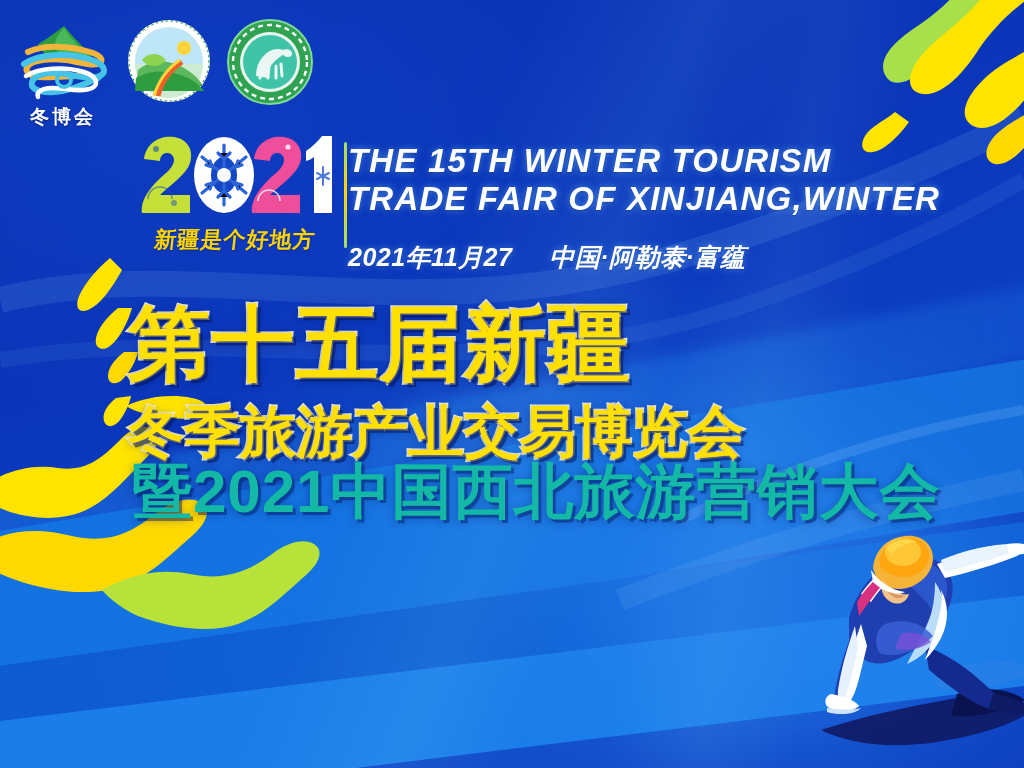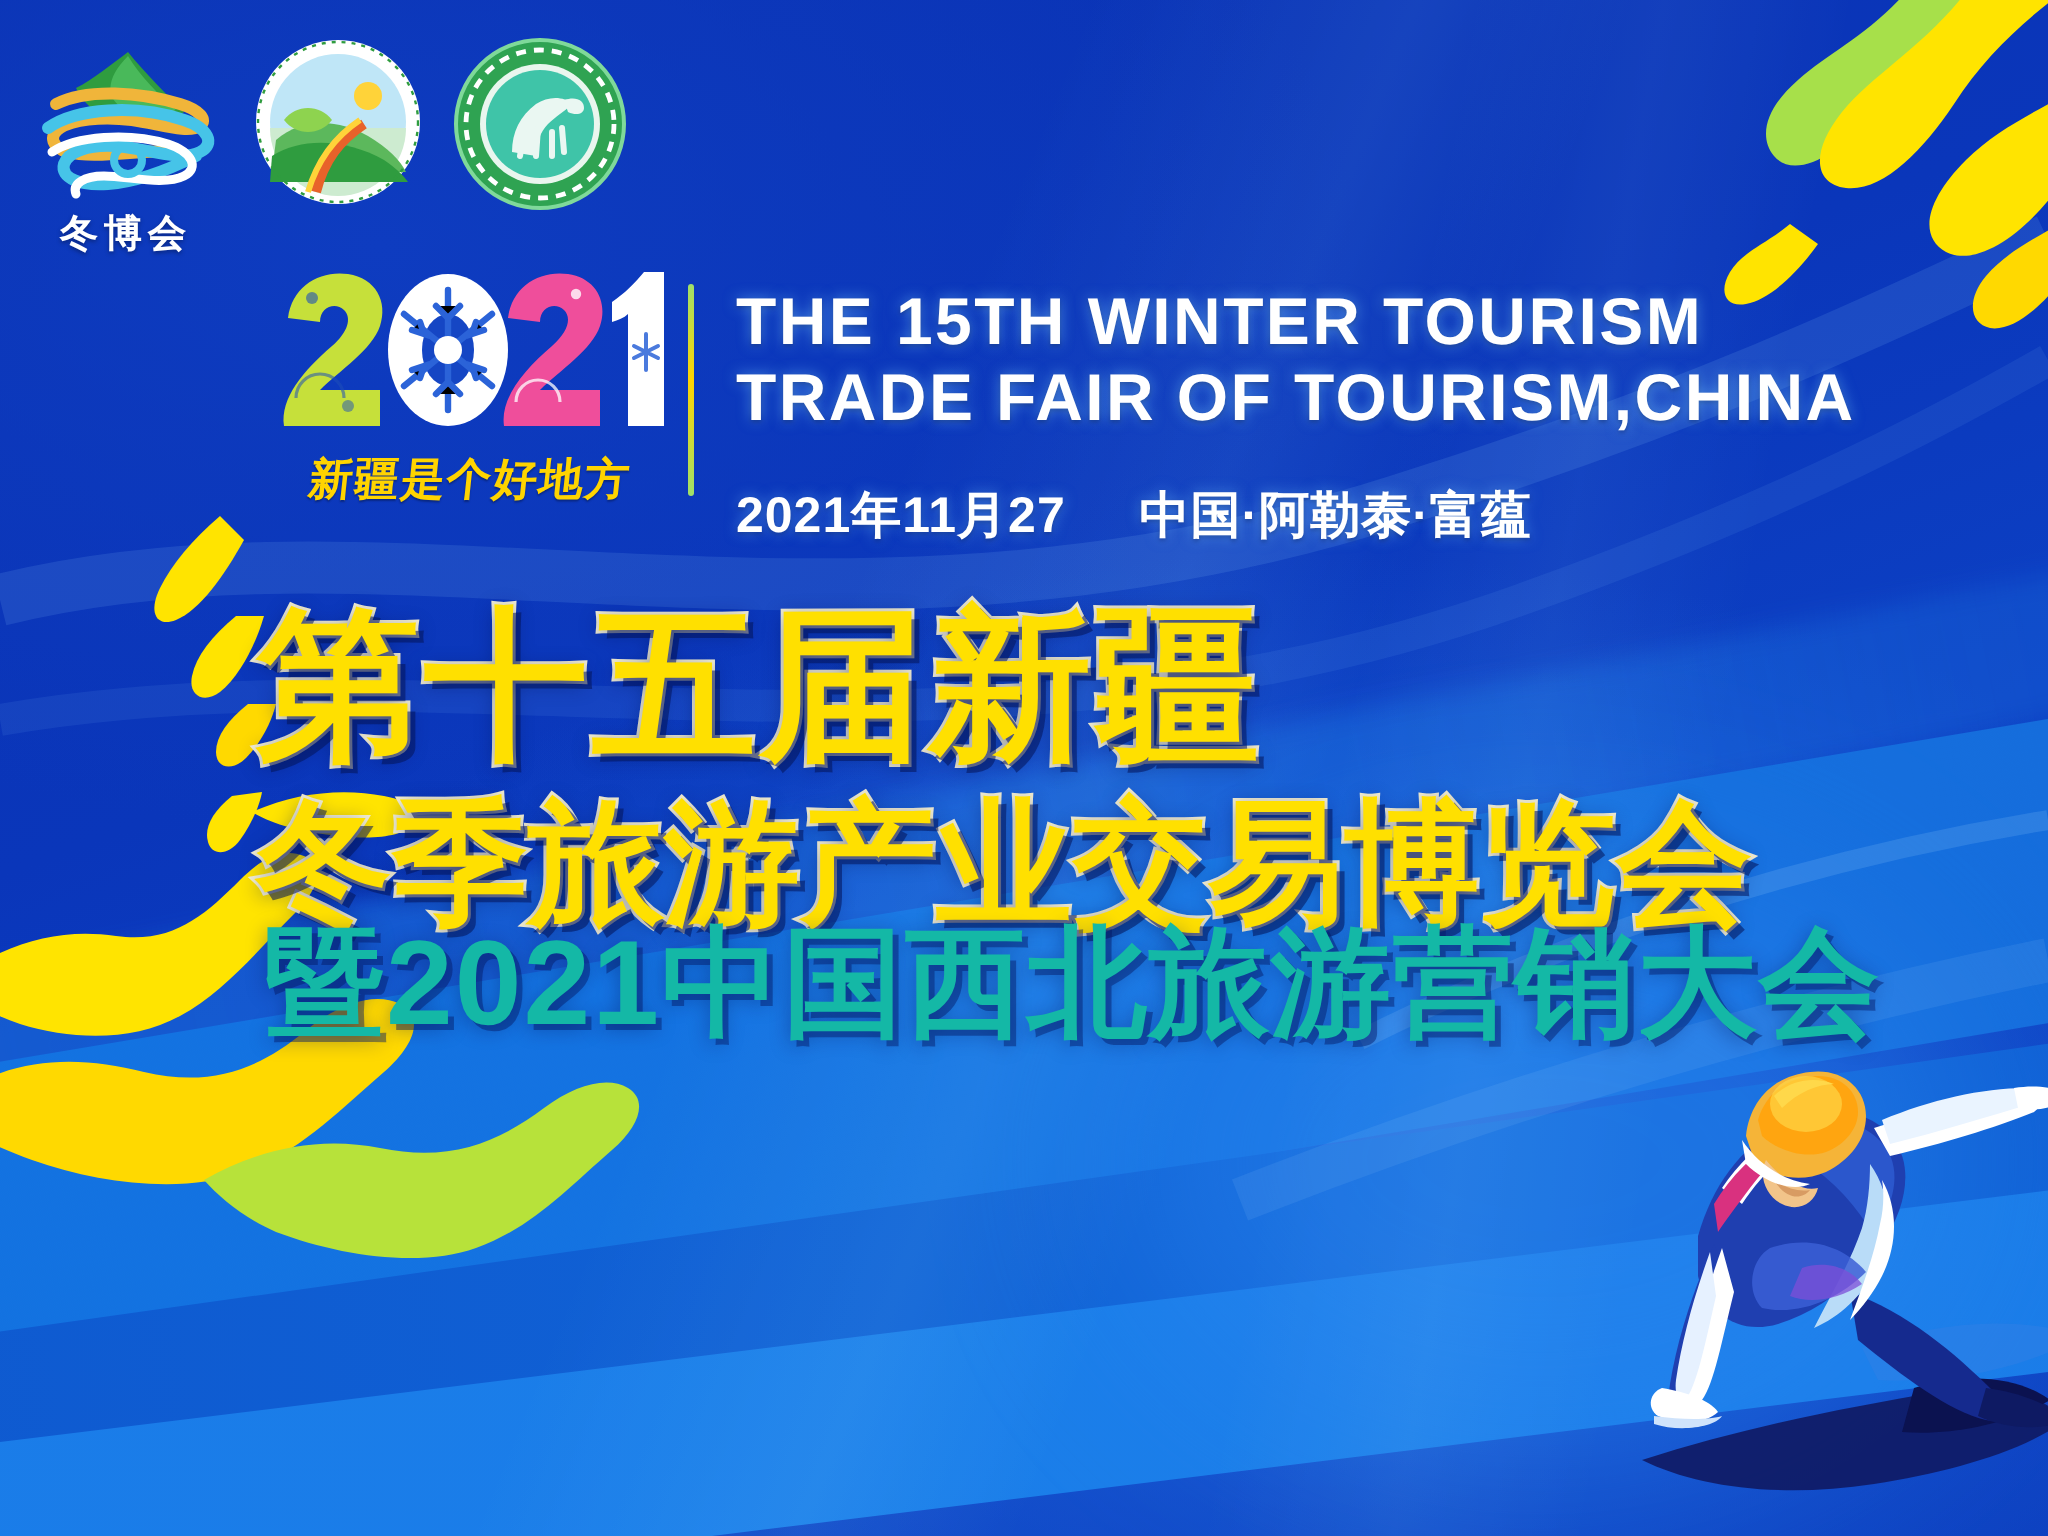--- a/index.html
+++ b/index.html
@@ -124,22 +124,23 @@
     left: 344px; top: 142px;
     width: 3px; height: 106px;
     background: linear-gradient(180deg, #9fe06a 0%, #ffd400 45%, #9fe06a 100%);
     z-index: 12;
     border-radius: 2px;
   }
 
   
   .en-block {
     position: absolute;
-    left: 368px; top: 142px;
+    left: 348px; top: 142px;
     z-index: 12;
+    font-style: italic;
   }
   .en-line {
     color: #ffffff;
     font-size: 33px;
     font-weight: 700;
     letter-spacing: 1.2px;
     line-height: 38px;
     white-space: nowrap;
     text-shadow: 0 0 7px rgba(120,200,255,0.55), 0 1px 2px rgba(0,20,80,0.5);
   }
@@ -167,21 +168,21 @@
     line-height: 88px;
     font-weight: 900;
     letter-spacing: 2px;
     white-space: nowrap;
     -webkit-text-stroke: 3px #f5f0d2;
     paint-order: stroke fill;
     text-shadow:
       4px 4px 0 rgba(3,20,90,0.55),
       0 2px 10px rgba(0,20,90,0.45);
   }
-  .hl-2 { font-size: 68px; letter-spacing: 0px; }
+  .hl-2 { font-size: 56px; letter-spacing: 0px; }
 
   .sub-headline {
     position: absolute;
     left: 132px; top: 458px;
     z-index: 13;
     color: #14b8a6;
     font-size: 60px;
     line-height: 68px;
     font-weight: 900;
     letter-spacing: 1px;
@@ -311,21 +312,21 @@
         <path d="M185,34 L185,52 M179,40 L191,46 M179,46 L191,40"></path>
       </g>
     </svg>
     <div class="slogan">新疆是个好地方</div>
   </div>
 
   <div class="divider"></div>
 
   <div class="en-block">
     <div class="en-line">THE 15TH WINTER TOURISM</div>
-    <div class="en-line">TRADE FAIR OF TOURISM,CHINA</div>
+    <div class="en-line">TRADE FAIR OF XINJIANG,WINTER</div>
     <div class="date-line">
       <span>2021年11月27</span>
       <span class="gap"></span>
       <span>中国·阿勒泰·富蕴</span>
     </div>
   </div>
 
   <div class="headline">
     <div class="hl">第十五届新疆</div>
     <div class="hl hl-2">冬季旅游产业交易博览会</div>

